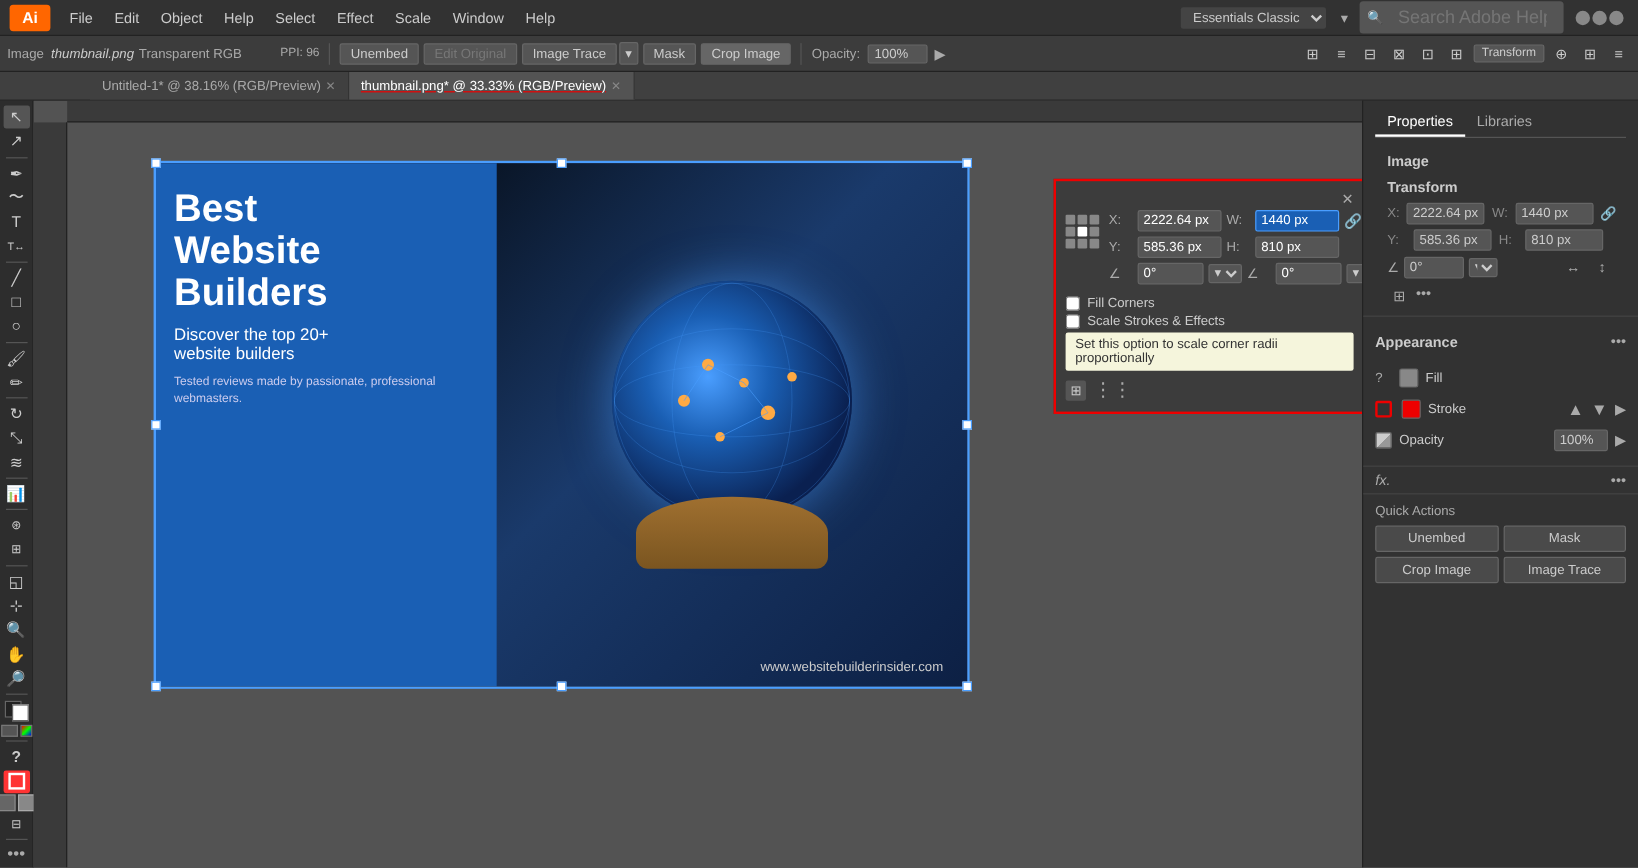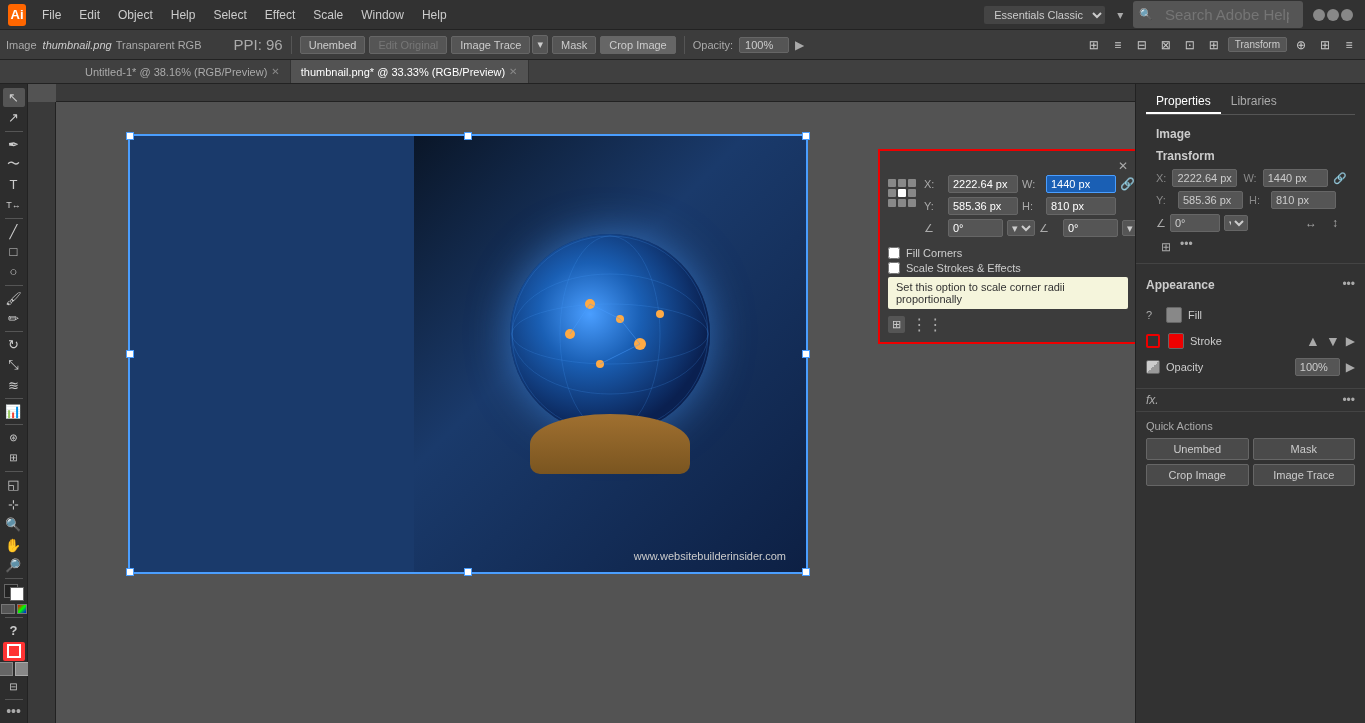--- a/index.html
+++ b/index.html
@@ -105,21 +105,21 @@
     .props-image-section { padding: 4px 10px 0; }
     .props-image-label { font-size: 12px; color: #ccc; font-weight: 600; margin-bottom: 6px; }
 
     .lock-icon-small { color: #aaa; font-size: 11px; cursor: pointer; }
     .small-icon-btn { width: 20px; height: 20px; display: flex; align-items: center; justify-content: center; color: #aaa; font-size: 12px; cursor: pointer; border-radius: 2px; }
   </style>
 </head>
 <body>
 
 <div class="menu-bar">
-  <div class="app-icon" style="background:#ff6600;color:#fff;font-weight:900;font-size:13px;display:flex;align-items:center;justify-content:center;border-radius:3px;width:18px;height:22px;">Ai</div>
+  <div class="app-icon" style="background:#ff6600;color:#fff;font-weight:900;font-size:13px;display:flex;align-items:center;justify-content:center;border-radius:3px;width:34px;height:22px;">Ai</div>
   <div class="menu-item">File</div>
   <div class="menu-item">Edit</div>
   <div class="menu-item">Object</div>
   <div class="menu-item">Help</div>
   <div class="menu-item">Select</div>
   <div class="menu-item">Effect</div>
   <div class="menu-item">Scale</div>
   <div class="menu-item">Window</div>
   <div class="menu-item">Help</div>
   <div class="menu-spacer"></div>
@@ -137,21 +137,21 @@
     <div style="width:12px;height:12px;background:#888;border-radius:50%;cursor:pointer;"></div>
     <div style="width:12px;height:12px;background:#888;border-radius:50%;cursor:pointer;"></div>
     <div style="width:12px;height:12px;background:#888;border-radius:50%;cursor:pointer;"></div>
   </div>
 </div>
 
 <div class="toolbar">
   <span class="toolbar-label">Image</span>
   <span style="color:#ccc;font-size:11px;font-style:italic;">thumbnail.png</span>
   <span style="color:#aaa;font-size:11px;">Transparent RGB</span>
-  <span style="color:#aaa;font-size:15px;padding-left:28px;">PPI: 96</span>
+  <span style="color:#aaa;font-size:10px;padding-left:28px;">PPI: 96</span>
   <div class="toolbar-sep"></div>
   <button class="toolbar-btn">Unembed</button>
   <button class="toolbar-btn" style="color:#777;">Edit Original</button>
   <div class="toolbar-btn-group">
     <button class="toolbar-btn">Image Trace</button>
     <button class="toolbar-btn" style="padding:2px 4px;">▾</button>
   </div>
   <button class="toolbar-btn">Mask</button>
   <button class="toolbar-btn active">Crop Image</button>
   <div class="toolbar-sep"></div>
@@ -173,21 +173,21 @@
     <span class="obj-icon">≡</span>
   </div>
 </div>
 
 <div class="tab-bar">
   <div class="tab">
     <span>Untitled-1* @ 38.16% (RGB/Preview)</span>
     <span class="tab-close">✕</span>
   </div>
   <div class="tab active">
-    <span style="text-decoration-color: #e00;">thumbnail.png* @ 33.33% (RGB/Preview)</span>
+    <span style="text-decoration: underline; text-decoration-color: #e00;">thumbnail.png* @ 33.33% (RGB/Preview)</span>
     <span class="tab-close">✕</span>
   </div>
 </div>
 
 <div class="main-layout">
 
   <div class="tools-panel">
     <div class="tool-btn active" title="Selection Tool">↖</div>
     <div class="tool-btn" title="Direct Selection">↗</div>
     <div class="tool-sep"></div>
@@ -242,20 +242,32 @@
   </div>
 
   <div class="canvas-area">
 
     <div class="canvas-ruler-h"></div>
     <div class="canvas-ruler-v"></div>
 
     <div class="image-canvas">
       <div class="image-content">
 
+        <div class="image-blue-section">
+          <div class="img-title">
+            <span>Best</span><br>
+            <span>Website</span><br>
+            <span>Builders</span>
+          </div>
+          <div class="img-subtitle">
+            <span>Discover the top 20+</span><br>
+            <span>website builders</span>
+          </div>
+          <div class="img-desc">Tested reviews made by passionate, professional webmasters.</div>
+        </div>
 
         <div class="image-globe-section">
           <div style="position:relative;display:flex;flex-direction:column;align-items:center;">
             <div class="globe-visual">
 
               <svg width="200" height="200" style="position:absolute;top:0;left:0;border-radius:50%;">
                 <circle cx="100" cy="100" r="98" fill="none" stroke="#4a9eff" stroke-width="0.5" opacity="0.4"></circle>
                 <ellipse cx="100" cy="100" rx="50" ry="98" fill="none" stroke="#4a9eff" stroke-width="0.5" opacity="0.4"></ellipse>
                 <ellipse cx="100" cy="100" rx="98" ry="30" fill="none" stroke="#4a9eff" stroke-width="0.5" opacity="0.4"></ellipse>
                 <ellipse cx="100" cy="100" rx="98" ry="60" fill="none" stroke="#4a9eff" stroke-width="0.5" opacity="0.4"></ellipse>

